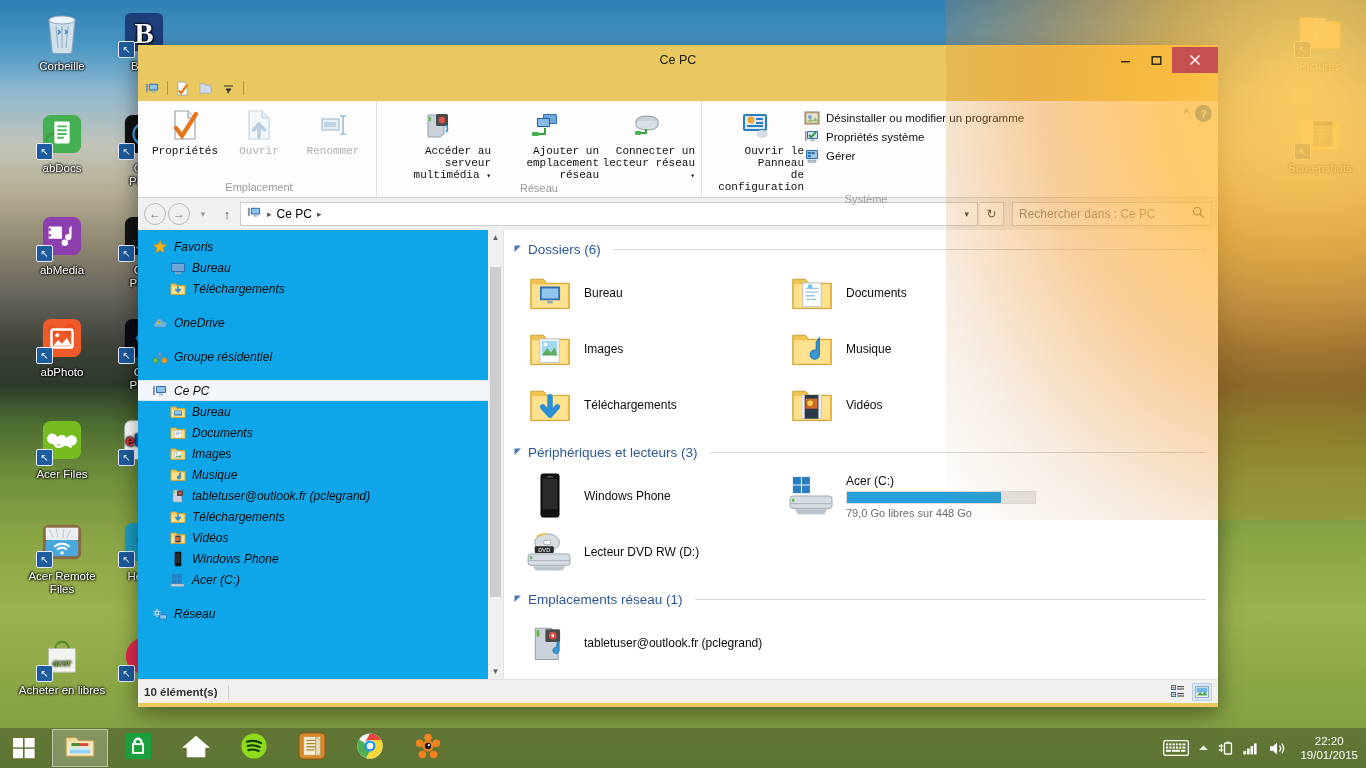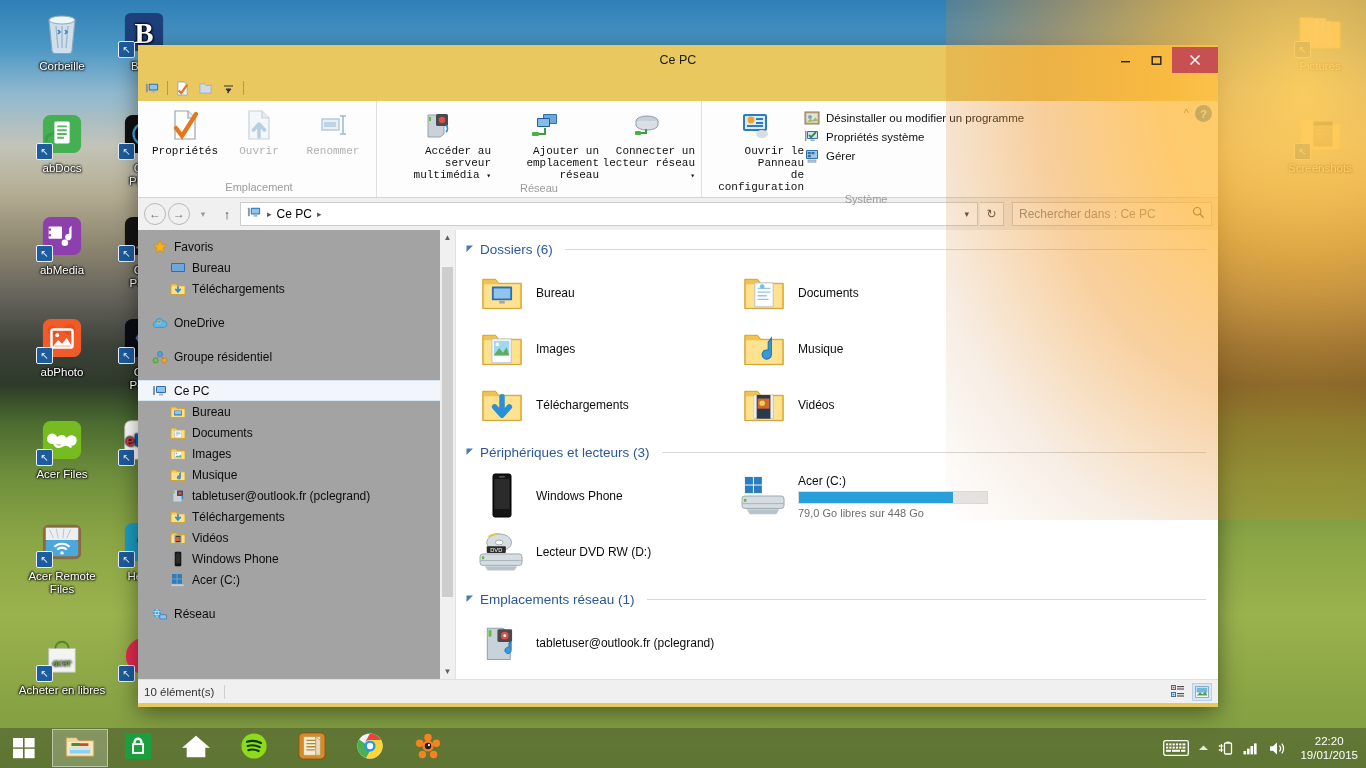--- a/index.html
+++ b/index.html
@@ -150,22 +150,22 @@
              background: #fff; display: flex; align-items: center; justify-content: center; font-size: 12px; color: #444; }
   #searchbox {
     width: 200px; height: 24px; background: #fff; border: 1px solid #cdcdcd;
     display: flex; align-items: center; padding: 0 6px; font-size: 12px; color: #8a8a8a; margin-left: 6px;
   }
   #searchbox .mag { margin-left: auto; color: #444; font-size: 12px; }
 
   
   #body { flex: 1; display: flex; min-height: 0; background: #fff; margin: 0 -4px; }
   #navpane {
-    width: 318px; background: #a3a3a3; border-right: 1px solid #e2e2e2;
-    position: relative; overflow: hidden; font-size: 12px;
+    width: 366px; background: #0ea5e9; border-right: 1px solid #e2e2e2;
+    position: relative; overflow: hidden; font-size: 12px; font-style: italic;
   }
   #navinner { padding: 6px 0 0 0; }
   .nrow { height: 21px; display: flex; align-items: center; gap: 6px; padding-left: 14px; color: #0c0c0c; }
   .nrow.indent { padding-left: 32px; }
   .nrow.sel { background: #f2f6fb; border-top: 1px solid #d8e6f2; border-bottom: 1px solid #d8e6f2; }
   .nrow .ic { width: 16px; height: 16px; display: flex; align-items: center; justify-content: center; flex: 0 0 16px; }
   .nspacer { height: 13px; }
   #navscroll {
     position: absolute; right: 0; top: 0; width: 15px; height: 100%;
     background: #f0f0f0; display: flex; flex-direction: column; align-items: center;
@@ -185,21 +185,21 @@
   .tile .nm { font-size: 12px; color: #0c0c0c; }
   .tile.drive { width: 330px; }
   .tile.drive .info { display: flex; flex-direction: column; gap: 3px; }
   .bar-outer { width: 190px; height: 13px; background: #e6e6e6; border: 1px solid #dcdcdc; }
   .bar-inner { height: 100%; background: #26a0da; }
   .tile .sub { font-size: 11px; color: #6d6d6d; }
 
   
   #status {
     height: 24px; flex: 0 0 24px; background: #f0f0f0; border-top: 1px solid #e0e0e0;
-    display: flex; align-items: center; padding: 0 6px; font-size: 11.5px; color: #333; margin: 0 -4px;
+    display: flex; align-items: center; padding: 0 6px; font-size: 11.5px; color: #333; margin: 0 -4px; font-weight: bold;
   }
   #status .vsep { width: 1px; height: 14px; background: #cfcfcf; margin-left: 10px; }
   #status .views { margin-left: auto; display: flex; gap: 4px; align-items: center; }
   .vbtn { width: 20px; height: 18px; display: flex; align-items: center; justify-content: center; }
   .vbtn.on { background: #d8e6f2; border: 1px solid #b8d0e8; }
 
   
   #taskbar {
     position: absolute; left: 0; bottom: 0; width: 1366px; height: 40px;
     background: rgba(40,45,30,0.35);

